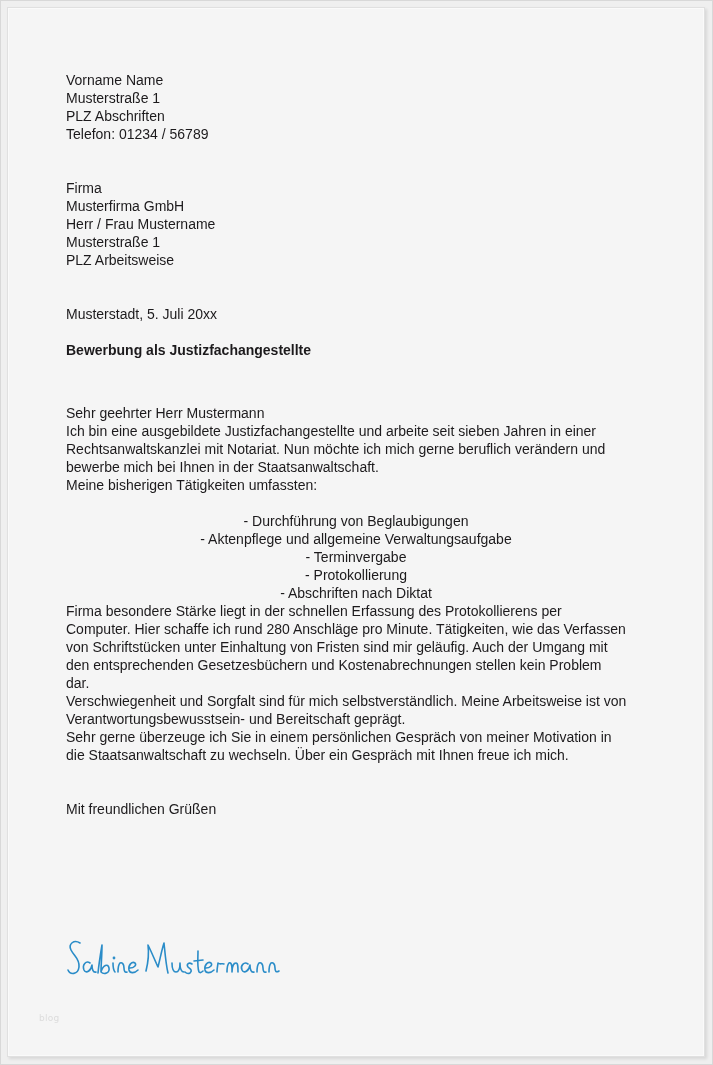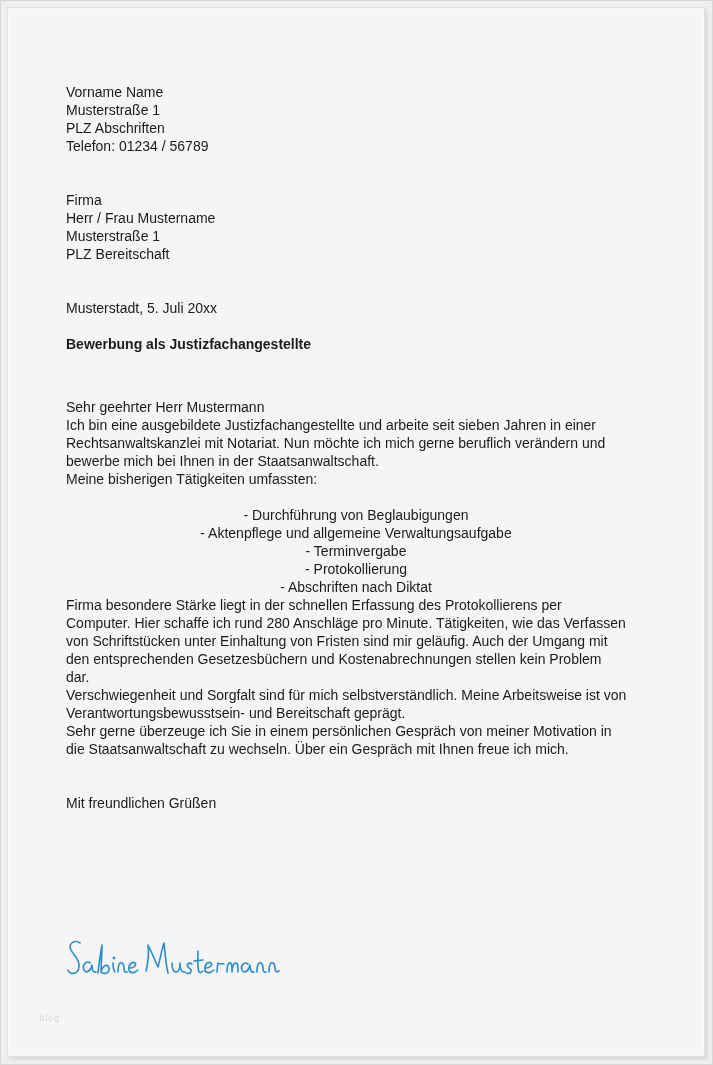--- a/index.html
+++ b/index.html
@@ -24,21 +24,21 @@
       position: absolute;
       left: 6px; top: 6px;
       width: 696px; height: 1048px;
       background: #f5f5f5;
       border: 1px solid #e0e0e0;
       box-shadow: 2px 2px 3px rgba(0,0,0,0.10), inset 0 0 0 1px #fafafa;
     }
     .doc {
       position: absolute;
       left: 66px;
-      top: 83px;
+      top: 71px;
       width: 580px;
       font-family: "Liberation Sans", sans-serif;
       font-size: 14px;
       line-height: 18px;
       color: #1c1a1c;
     }
     .line { display: block; white-space: pre; height: 18px; }
     .block { margin: 0; }
     .sender { }
     .recipient { margin-top: 36px; }
@@ -88,23 +88,24 @@
 
   <div class="block sender">
     <span class="line">Vorname Name</span>
     <span class="line">Musterstraße 1</span>
     <span class="line">PLZ Abschriften</span>
     <span class="line">Telefon: 01234 / 56789</span>
   </div>
 
   <div class="block recipient">
     <span class="line">Firma</span>
+    <span class="line">Musterfirma GmbH</span>
     <span class="line">Herr / Frau Mustername</span>
     <span class="line">Musterstraße 1</span>
-    <span class="line">PLZ Bereitschaft</span>
+    <span class="line">PLZ Arbeitsweise</span>
   </div>
 
   <div class="date-row">Musterstadt, 5. Juli 20xx</div>
 
   <div class="subject">Bewerbung als Justizfachangestellte</div>
 
   <div class="salutation">Sehr geehrter Herr Mustermann</div>
 
   <div class="para">
     <span class="line">Ich bin eine ausgebildete Justizfachangestellte und arbeite seit sieben Jahren in einer</span>

